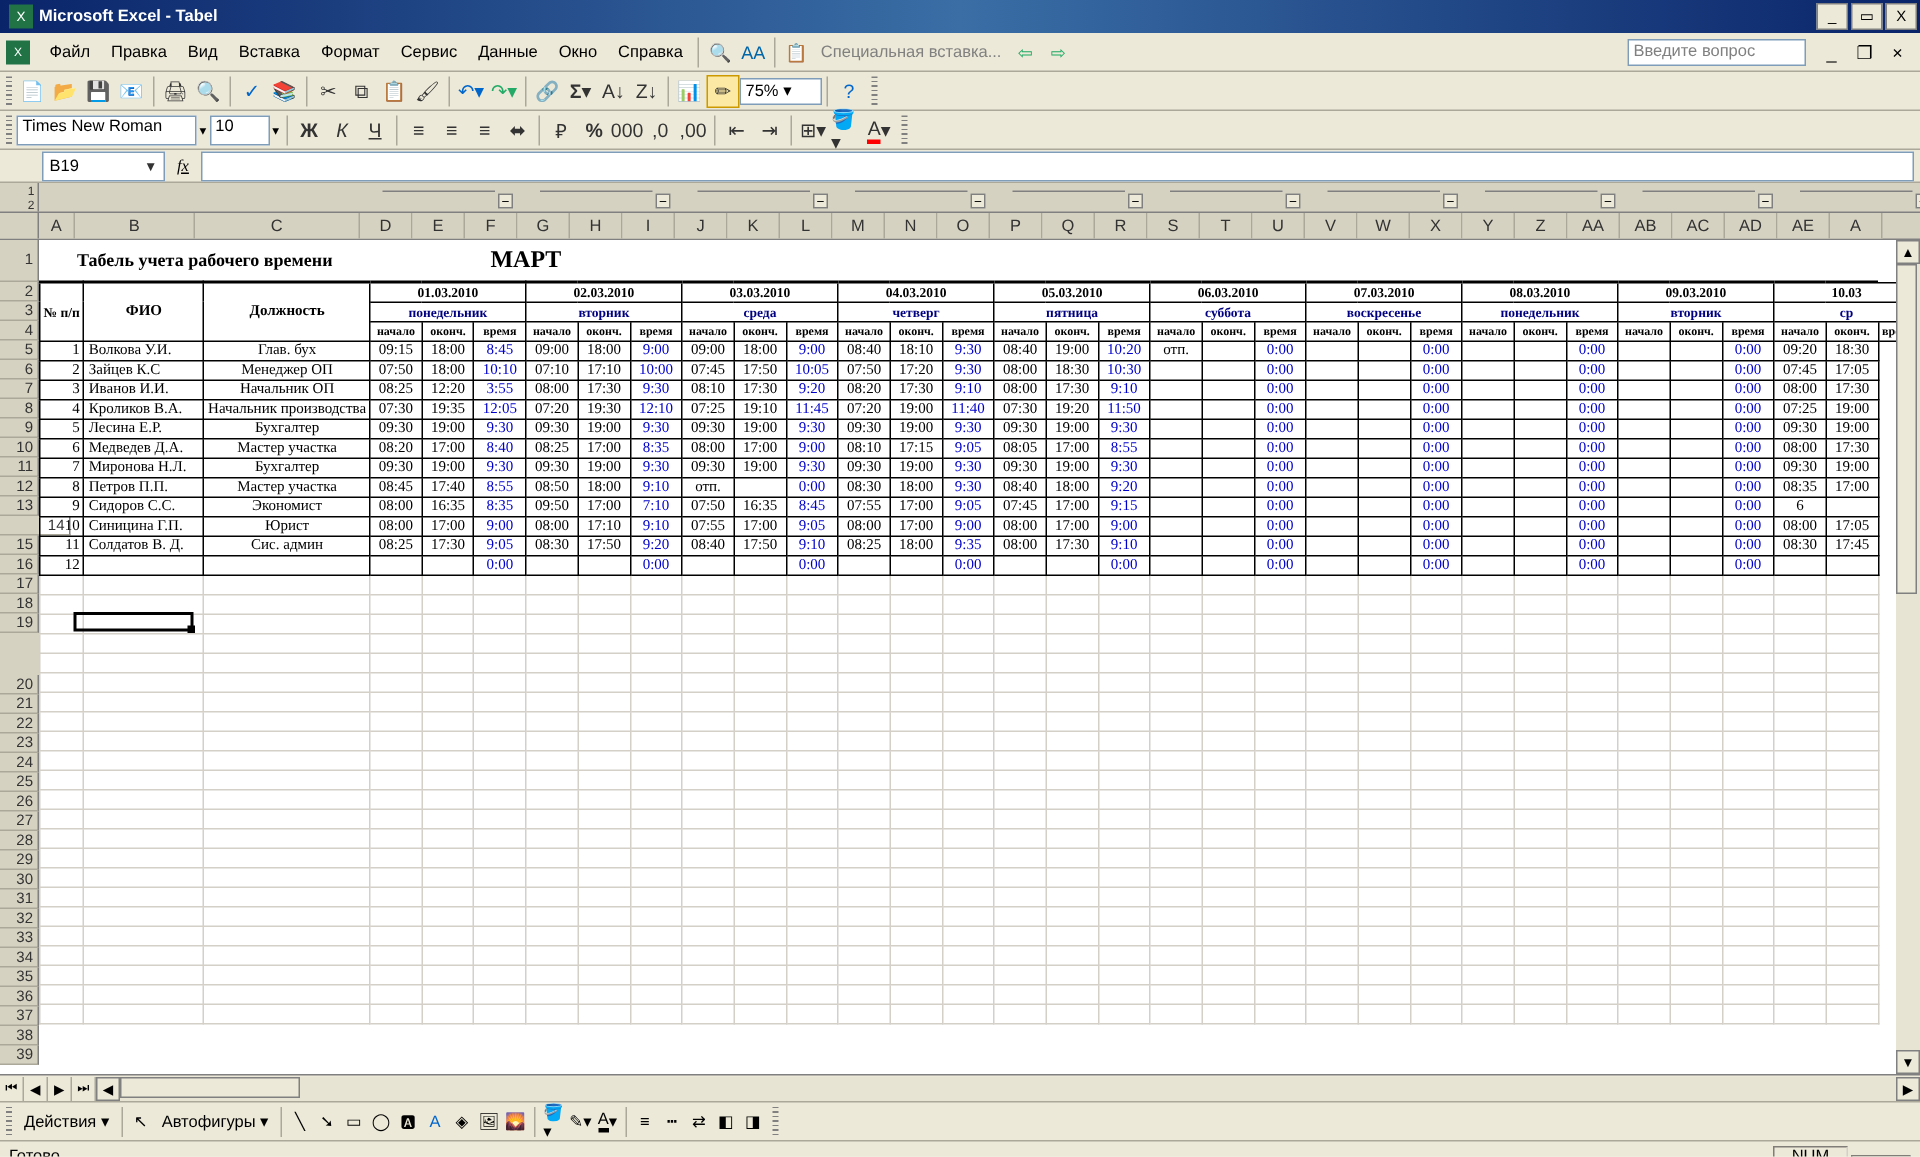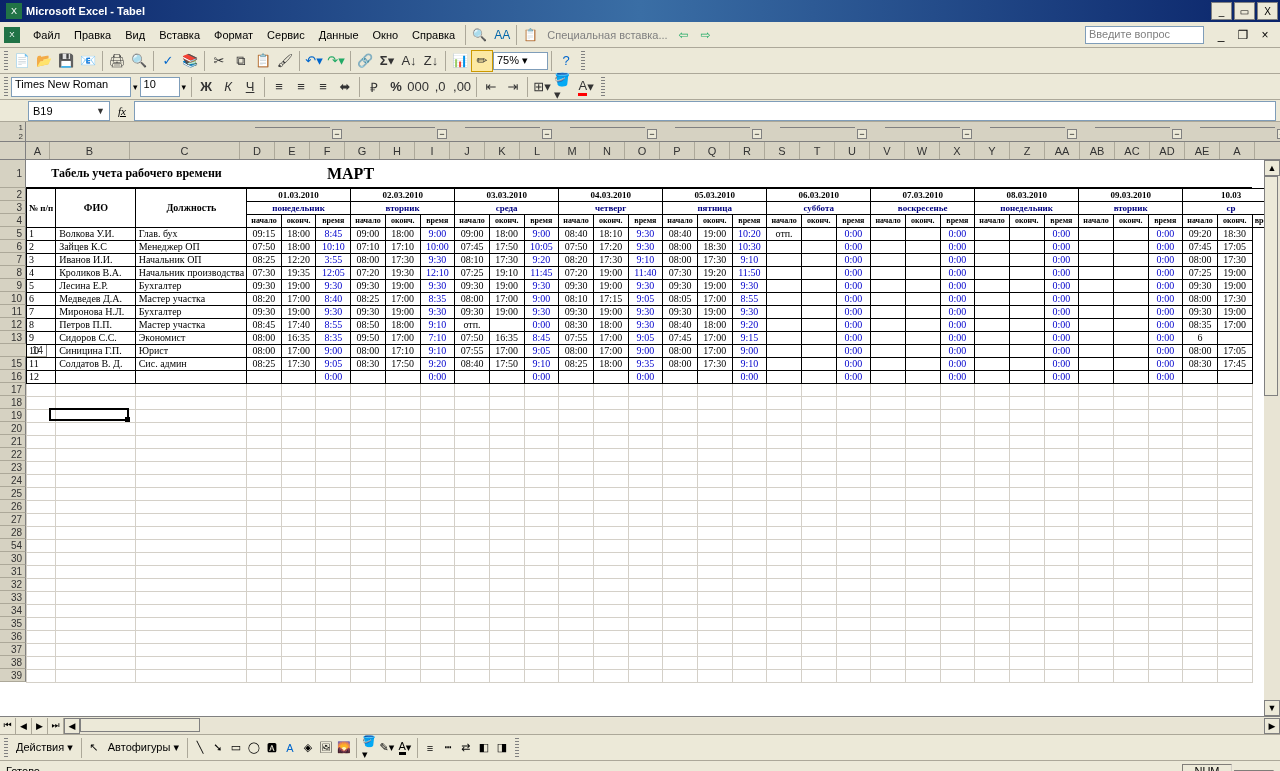--- a/index.html
+++ b/index.html
@@ -58,23 +58,23 @@
   .rh { height:13px; border-bottom:1px solid #aca899; border-right:1px solid #808080; display:flex; align-items:center; justify-content:flex-end; padding-right:3px; color:#333; font-size:10px; cursor:pointer;}
   .cells { position:relative; flex:1;}
   
   table.sheet { border-collapse:collapse; table-layout:fixed; position:absolute; top:0; left:0;}
   table.sheet td, table.sheet th { border:1px solid #d4d0c8; font-family:'Times New Roman', serif; font-size:10px; padding:0 2px; overflow:hidden; white-space:nowrap; height:13px; vertical-align:middle;}
   table.sheet .hdr1 { height:28px; font-weight:bold; font-size:12px; text-align:center; border:none; border-bottom:2px solid #000;}
   table.sheet .title-month { font-size:16px;}
   table.sheet .date-hdr { font-weight:bold; font-size:9px; text-align:center; border:1px solid #000;}
   table.sheet .day-hdr { font-weight:bold; font-size:9px; text-align:center; color:#000080; border:1px solid #000;}
   table.sheet .sub-hdr { font-weight:bold; font-size:8px; text-align:center; border:1px solid #000;}
-  table.sheet .num-col { text-align:left; border:1px solid #000;}
+  table.sheet .num-col { text-align:right; border:1px solid #000;}
   table.sheet .name-col { border:1px solid #000; padding-left:3px;}
-  table.sheet .pos-col { border:1px solid #000; padding-left:3px;}
+  table.sheet .pos-col { border:1px solid #000; padding-left:3px;text-align:center;}
   table.sheet .time-cell { text-align:center; border:1px solid #000;}
   table.sheet .time-blue { color:#0000cc;}
   
   .empty-cell { border:1px solid #d4d0c8;}
   
   .selection-box { position:absolute; border:2px solid #000; background:transparent; pointer-events:none;}
   .selection-box .handle { position:absolute; width:5px; height:5px; background:#000; right:-3px; bottom:-3px;}
   
   
   .tab-row { height:18px; background:#ece9d8; display:flex; align-items:center; border-top:1px solid #808080;}
@@ -305,30 +305,30 @@
         <div class="rh" style="height: 13px;">10</div>
         <div class="rh" style="height: 13px;">11</div>
         <div class="rh" style="height: 13px;">12</div>
         <div class="rh" style="height: 13px;">13</div>
         <div class="rh" style="height: 13px; padding-left: 43px;">14</div>
         <div class="rh" style="height: 13px;">15</div>
         <div class="rh" style="height: 13px;">16</div>
         <div class="rh" style="height: 13px;">17</div>
         <div class="rh" style="height: 13px;">18</div>
         <div class="rh" style="height: 13px;">19</div>
-        <div class="rh" style="height: 13px;">20</div>
+        <div class="rh" style="height: 13px; margin-top: 28px;">20</div>
         <div class="rh" style="height: 13px;">21</div>
         <div class="rh" style="height: 13px;">22</div>
         <div class="rh" style="height: 13px;">23</div>
         <div class="rh" style="height: 13px;">24</div>
         <div class="rh" style="height: 13px;">25</div>
         <div class="rh" style="height: 13px;">26</div>
         <div class="rh" style="height: 13px;">27</div>
         <div class="rh" style="height: 13px;">28</div>
-        <div class="rh" style="height: 13px;">54</div>
+        <div class="rh" style="height: 13px;">29</div>
         <div class="rh" style="height: 13px;">30</div>
         <div class="rh" style="height: 13px;">31</div>
         <div class="rh" style="height: 13px;">32</div>
         <div class="rh" style="height: 13px;">33</div>
         <div class="rh" style="height: 13px;">34</div>
         <div class="rh" style="height: 13px;">35</div>
         <div class="rh" style="height: 13px;">36</div>
         <div class="rh" style="height: 13px;">37</div>
         <div class="rh" style="height: 13px;">38</div>
         <div class="rh" style="height: 13px;">39</div>

